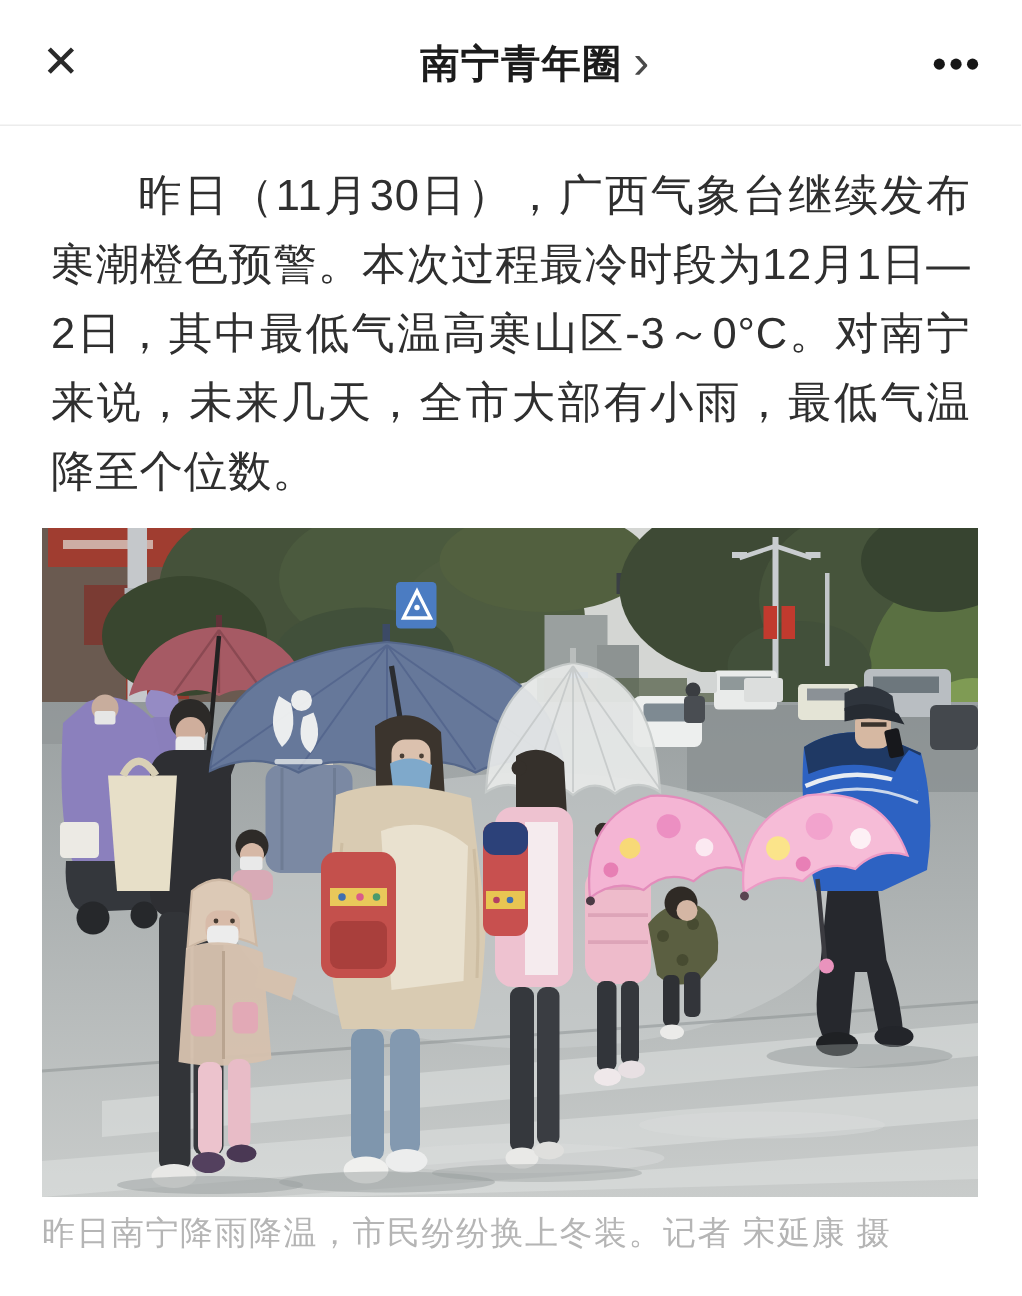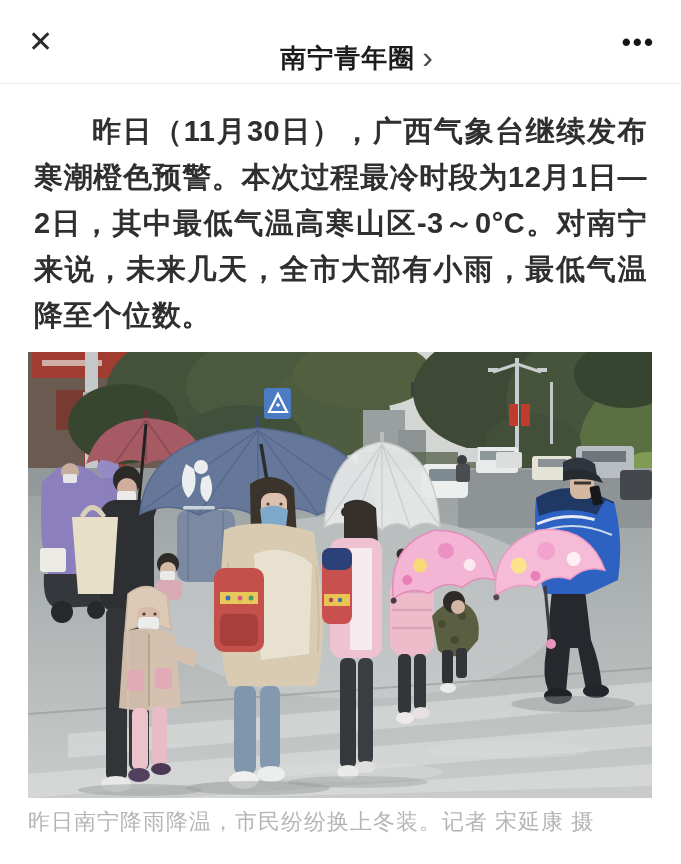--- a/index.html
+++ b/index.html
@@ -11,32 +11,32 @@
   
   .navbar{
     position:absolute;top:0;left:0;width:681px;height:84px;background:#ffffff;
     border-bottom:1px solid #ececec;display:flex;align-items:center;
   }
   .nav-close{
     position:absolute;left:28px;top:0;height:84px;display:flex;align-items:center;
     font-size:30px;color:#2a2a2a;font-weight:300;cursor:pointer;line-height:1;
   }
   .nav-title-wrap{
-    position:absolute;left:0;top:16px;width:681px;height:84px;display:flex;
+    position:absolute;left:0;top:0;width:681px;height:84px;display:flex;
     align-items:center;justify-content:center;gap:7px;cursor:pointer;padding-left:32px;
   }
   .nav-title{font-size:26px;color:#1c1c1c;font-weight:600;letter-spacing:1px;}
   .nav-chevron{font-size:32px;color:#4a4a4a;font-weight:400;line-height:1;margin-top:-2px;}
   .nav-more{
     position:absolute;right:26px;top:0;height:84px;display:flex;align-items:center;
     font-size:26px;color:#161616;font-weight:700;letter-spacing:2px;cursor:pointer;
   }
   
   .article{
-    position:absolute;top:85px;left:0;width:681px;padding:23px 34px 0 34px;font-weight:bold;
+    position:absolute;top:85px;left:0;width:681px;padding:23px 34px 0 34px;
   }
   .article p{
     margin:0;font-size:29px;line-height:46px;color:#2f2f2f;text-align:justify;
     text-indent:2em;letter-spacing:0.5px;
   }
   
   .photo-block{position:absolute;top:352px;left:28px;width:624px;}
   .photo-frame{width:624px;height:446px;display:block;}
   .photo-caption{
     width:624px;margin-top:9px;font-size:22px;color:#b5b5b5;

